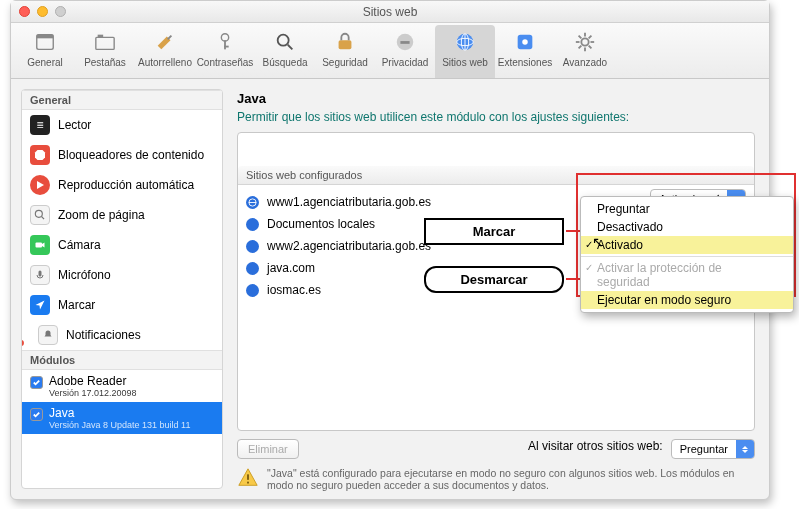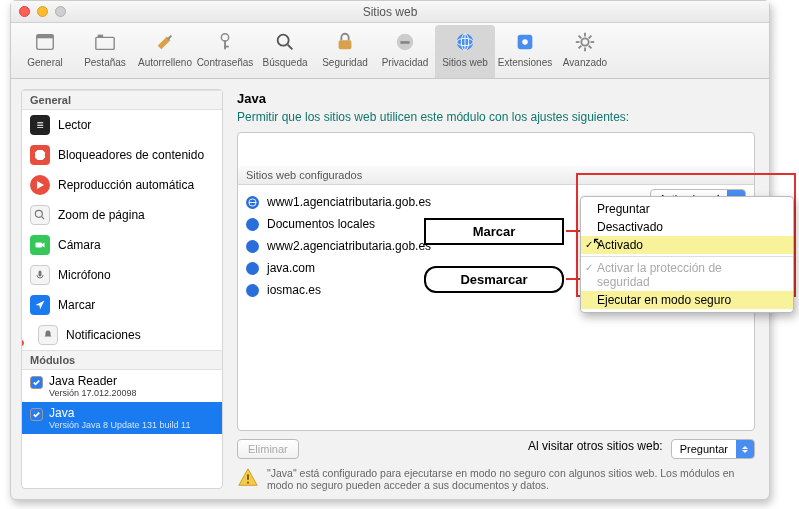--- a/index.html
+++ b/index.html
@@ -219,21 +219,21 @@
           </div>
       </div>
       <div class="shdr">Módulos</div>
       <div class="mitem">
         <div class="cb">
             <svg width="9" height="9" viewBox="0 0 10 10">
               <polyline points="2,5 4,7 8,3" fill="none" stroke-width="2"></polyline>
             </svg>
           </div>
         <div>
-            <div class="mname">Java Reader</div>
+            <div class="mname">Adobe Reader</div>
             <div class="mver">Versión 17.012.20098</div>
           </div>
       </div>
       <div class="mitem sel">
         <div class="cb">
             <svg width="9" height="9" viewBox="0 0 10 10">
               <polyline points="2,5 4,7 8,3" fill="none" stroke-width="2"></polyline>
             </svg>
           </div>
         <div>

